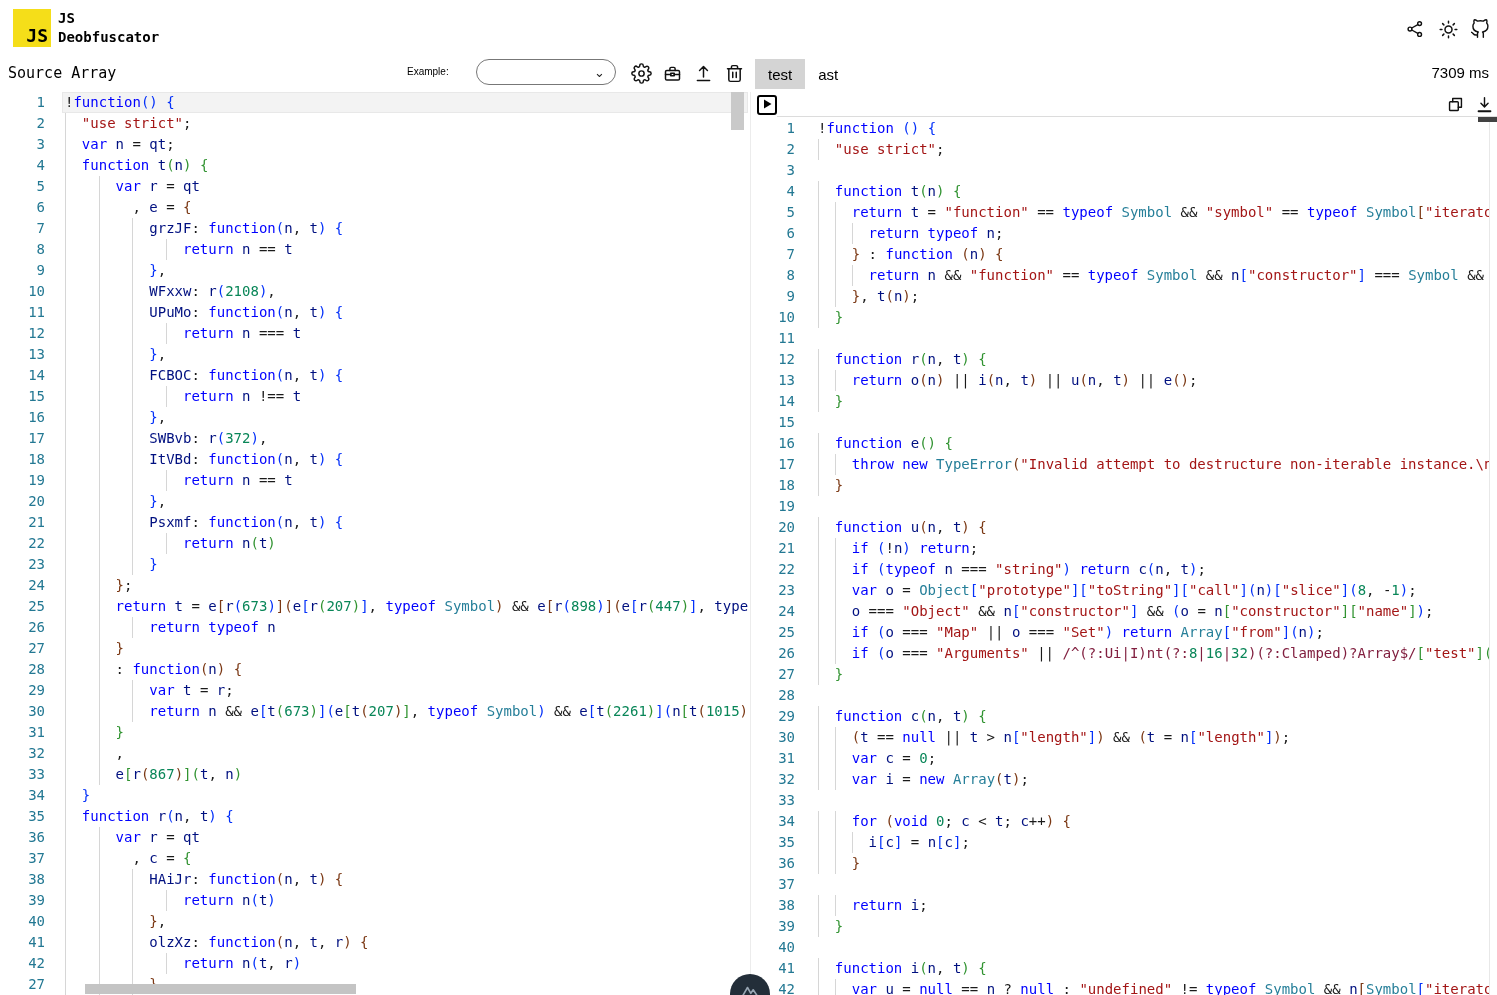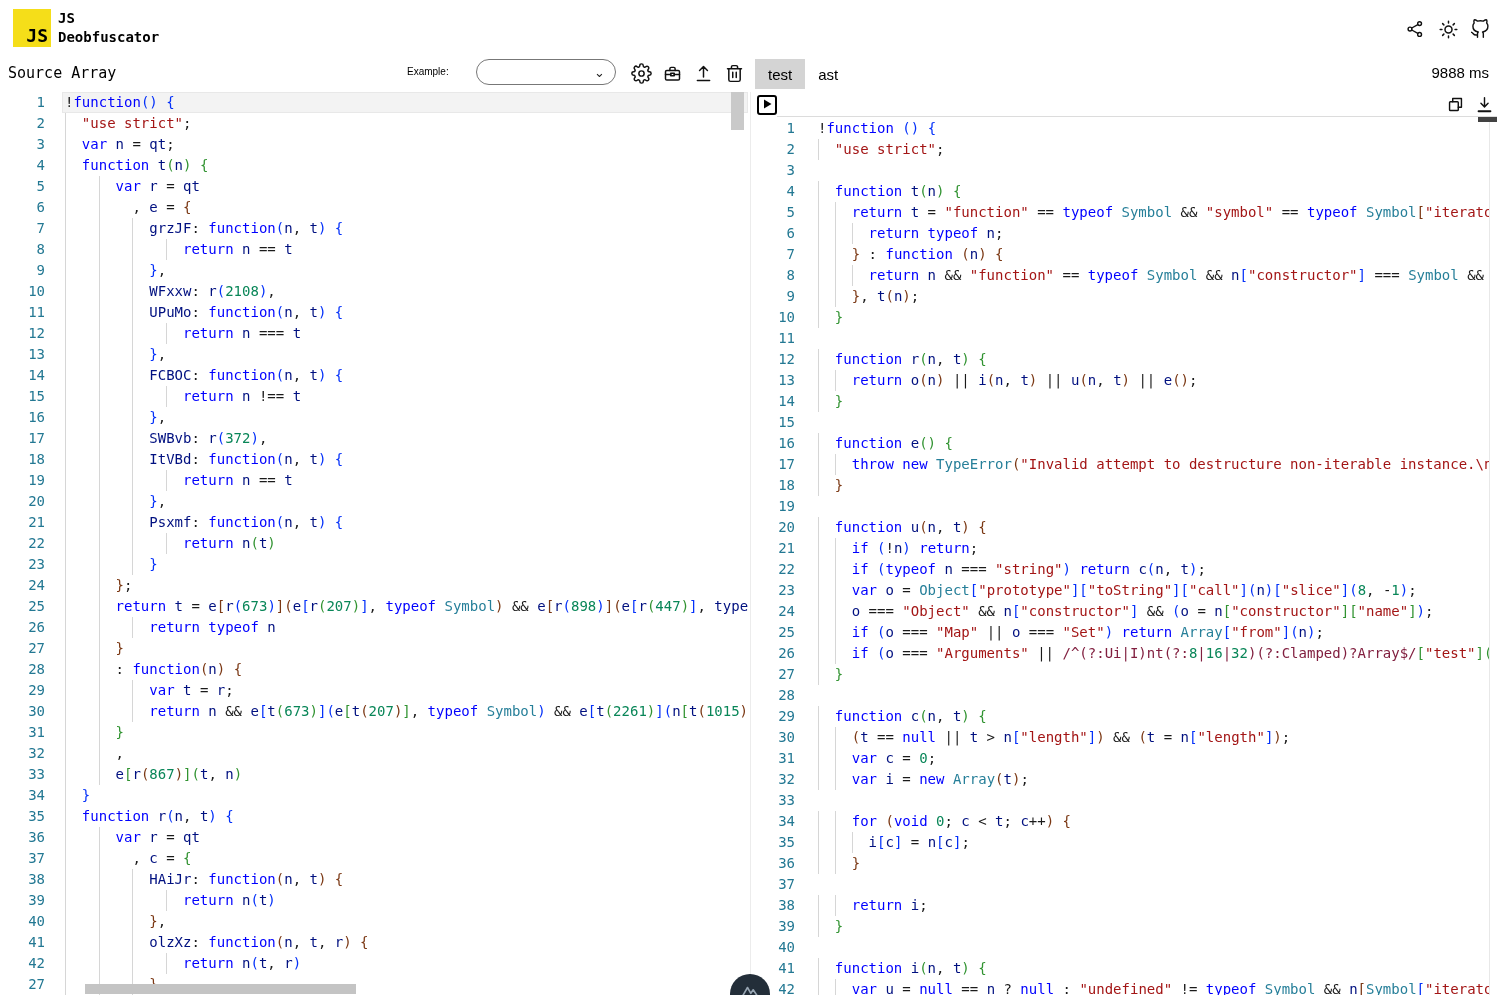--- a/index.html
+++ b/index.html
@@ -153,21 +153,21 @@
         <path d="M10 10.5v6M14 10.5v6"></path>
       </svg>
     </span>
   </button>
 
   <div class="abs tabs ui">
     <div class="tab active">test</div>
     <div class="tab">ast</div>
   </div>
 
-  <div class="abs timing ui">9888 ms</div>
+  <div class="abs timing ui">7309 ms</div>
 
   <div class="editor abs" id="src-editor">
       <div class="line active"><span class="ln">1</span><span class="cw"><span class="op">!</span><span class="kw">function</span><span class="br" style="color: rgb(4, 49, 250);">(</span><span class="br" style="color: rgb(4, 49, 250);">)</span><span class="op"> </span><span class="br" style="color: rgb(4, 49, 250);">{</span></span></div>
       <div class="line"><span class="ln">2</span><span class="cw"><span class="lws" style="background: repeating-linear-gradient(to right, rgb(214, 214, 214) 0px, rgb(214, 214, 214) 1px, transparent 1px, transparent 33.72px);">  </span><span class="str">"use strict"</span><span class="op">;</span></span></div>
       <div class="line"><span class="ln">3</span><span class="cw"><span class="lws" style="background: repeating-linear-gradient(to right, rgb(214, 214, 214) 0px, rgb(214, 214, 214) 1px, transparent 1px, transparent 33.72px);">  </span><span class="kw">var</span><span class="op"> </span><span class="id">n</span><span class="op"> = </span><span class="id">qt</span><span class="op">;</span></span></div>
       <div class="line"><span class="ln">4</span><span class="cw"><span class="lws" style="background: repeating-linear-gradient(to right, rgb(214, 214, 214) 0px, rgb(214, 214, 214) 1px, transparent 1px, transparent 33.72px);">  </span><span class="kw">function</span><span class="op"> </span><span class="id">t</span><span class="br" style="color: rgb(49, 147, 49);">(</span><span class="id">n</span><span class="br" style="color: rgb(49, 147, 49);">)</span><span class="op"> </span><span class="br" style="color: rgb(49, 147, 49);">{</span></span></div>
       <div class="line"><span class="ln">5</span><span class="cw"><span class="lws" style="background: repeating-linear-gradient(to right, rgb(214, 214, 214) 0px, rgb(214, 214, 214) 1px, transparent 1px, transparent 33.72px);">      </span><span class="kw">var</span><span class="op"> </span><span class="id">r</span><span class="op"> = </span><span class="id">qt</span></span></div>
       <div class="line"><span class="ln">6</span><span class="cw"><span class="lws" style="background: repeating-linear-gradient(to right, rgb(214, 214, 214) 0px, rgb(214, 214, 214) 1px, transparent 1px, transparent 33.72px);">        </span><span class="op">, </span><span class="id">e</span><span class="op"> = </span><span class="br" style="color: rgb(123, 56, 20);">{</span></span></div>
       <div class="line"><span class="ln">7</span><span class="cw"><span class="lws" style="background: repeating-linear-gradient(to right, rgb(214, 214, 214) 0px, rgb(214, 214, 214) 1px, transparent 1px, transparent 33.72px);">          </span><span class="id">grzJF</span><span class="op">: </span><span class="kw">function</span><span class="br" style="color: rgb(4, 49, 250);">(</span><span class="id">n</span><span class="op">, </span><span class="id">t</span><span class="br" style="color: rgb(4, 49, 250);">)</span><span class="op"> </span><span class="br" style="color: rgb(4, 49, 250);">{</span></span></div>
       <div class="line"><span class="ln">8</span><span class="cw"><span class="lws" style="background: repeating-linear-gradient(to right, rgb(214, 214, 214) 0px, rgb(214, 214, 214) 1px, transparent 1px, transparent 33.72px);">              </span><span class="kw">return</span><span class="op"> </span><span class="id">n</span><span class="op"> == </span><span class="id">t</span></span></div>

